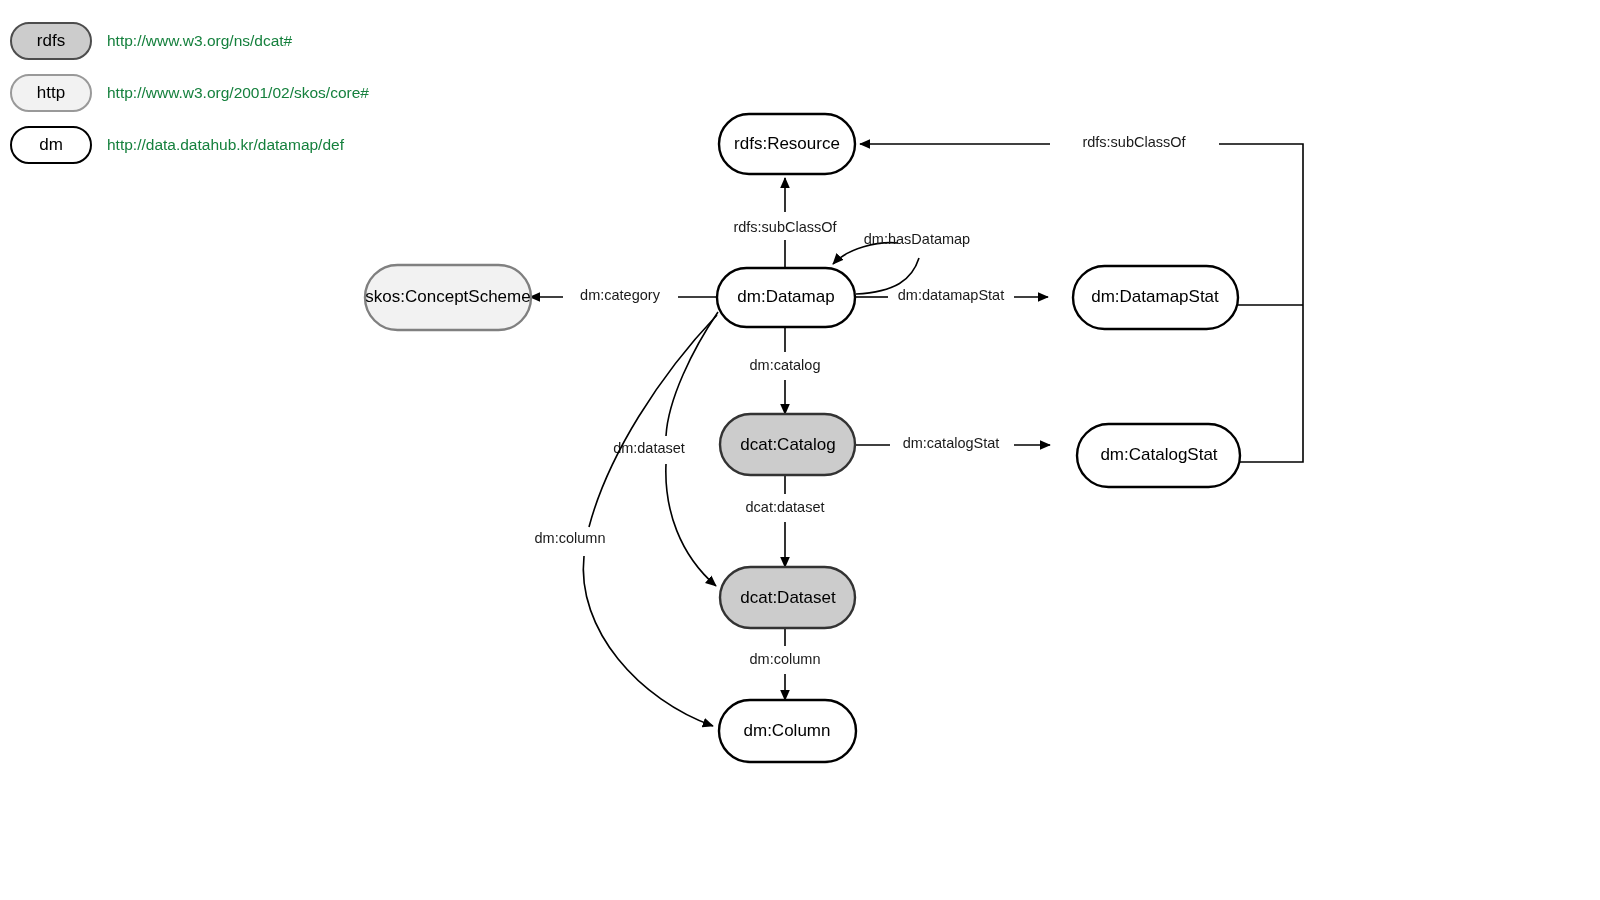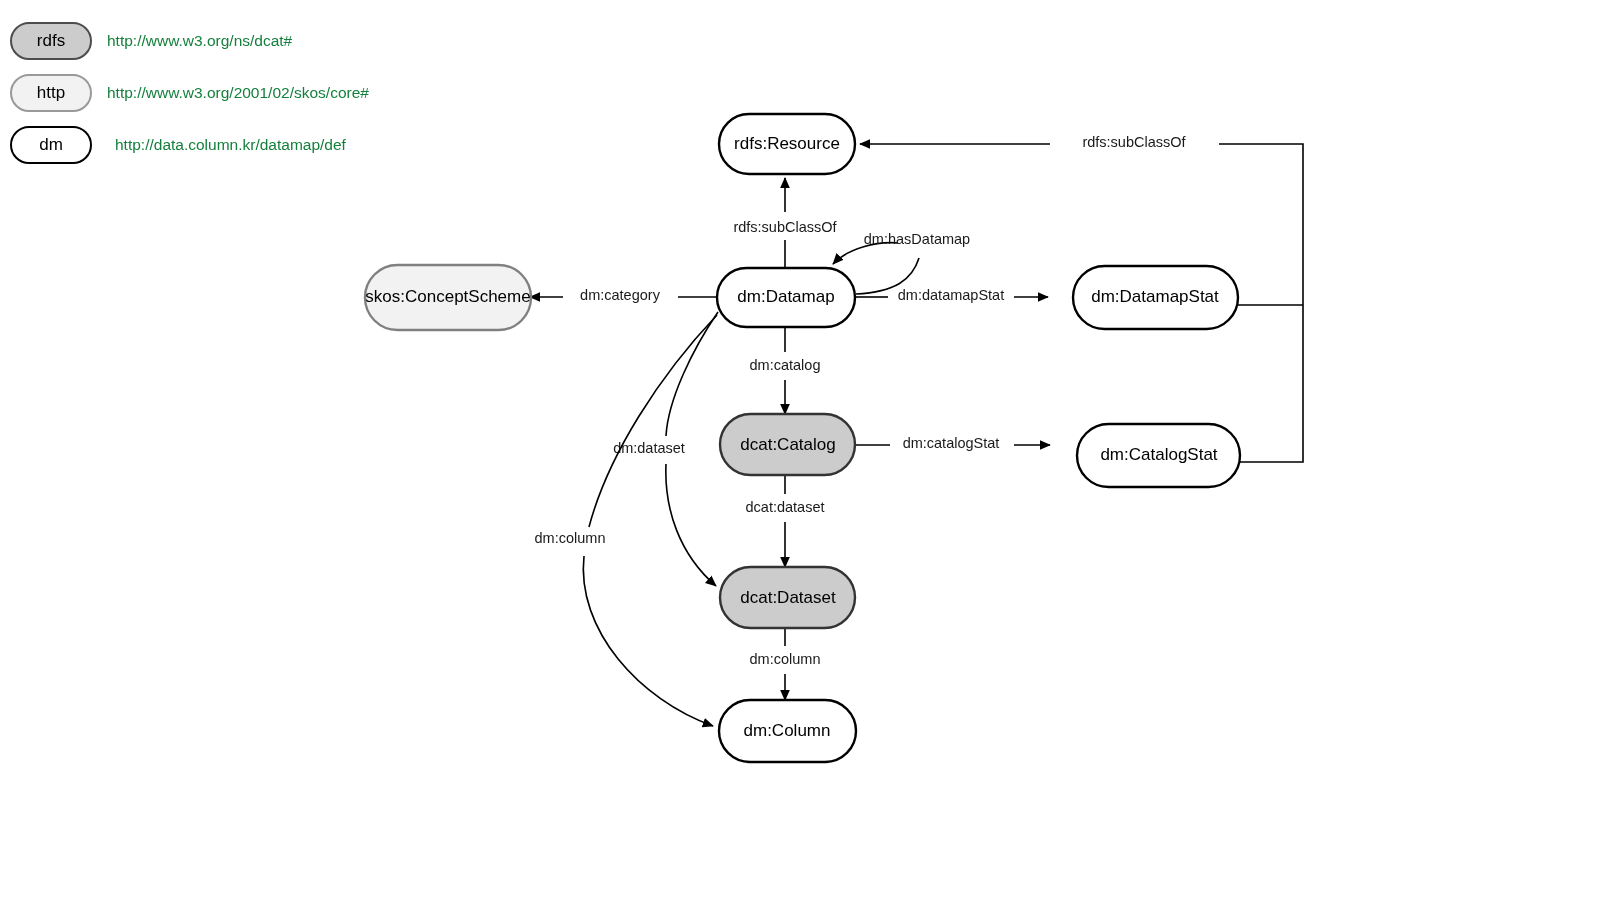--- a/index.html
+++ b/index.html
@@ -98,25 +98,25 @@
       <div class="legend-uri">http://www.w3.org/ns/dcat#</div>
     </div>
 
     <div class="legend-row" style="top:72px;">
       <div class="legend-pill" id="pill-skos" style="background: rgb(242, 242, 242); border: 2.4px solid rgb(153, 153, 153); color: rgb(0, 0, 0);">
         <span>http</span>
       </div>
       <div class="legend-uri">http://www.w3.org/2001/02/skos/core#</div>
     </div>
 
-    <div class="legend-row" style="top:124px;gap:8px;">
+    <div class="legend-row" style="top:124px;">
       <div class="legend-pill" id="pill-dm" style="background: rgb(255, 255, 255); border: 2.4px solid rgb(0, 0, 0); color: rgb(0, 0, 0);">
         <span>dm</span>
       </div>
-      <div class="legend-uri">http://data.column.kr/datamap/def</div>
+      <div class="legend-uri">http://data.datahub.kr/datamap/def</div>
     </div>
 
   </div>
 
   <svg id="graph" viewBox="0 0 1600 900">
     <defs>
       <marker id="arrow" viewBox="0 0 10 10" refX="9.2" refY="5" markerWidth="7" markerHeight="7" orient="auto-start-reverse">
         <path d="M 0 0.6 L 10 5 L 0 9.4 z" fill="#000000"></path>
       </marker>
     </defs>

